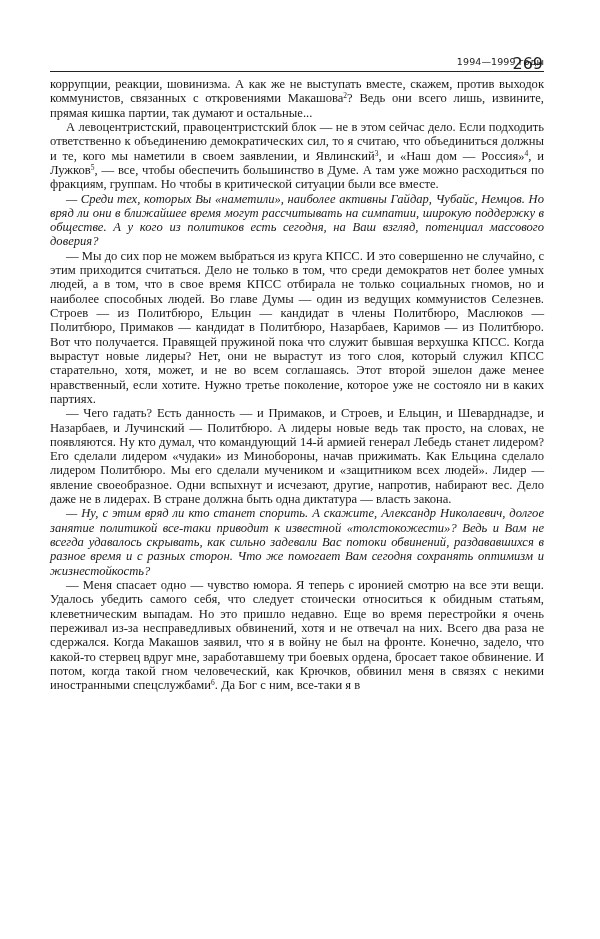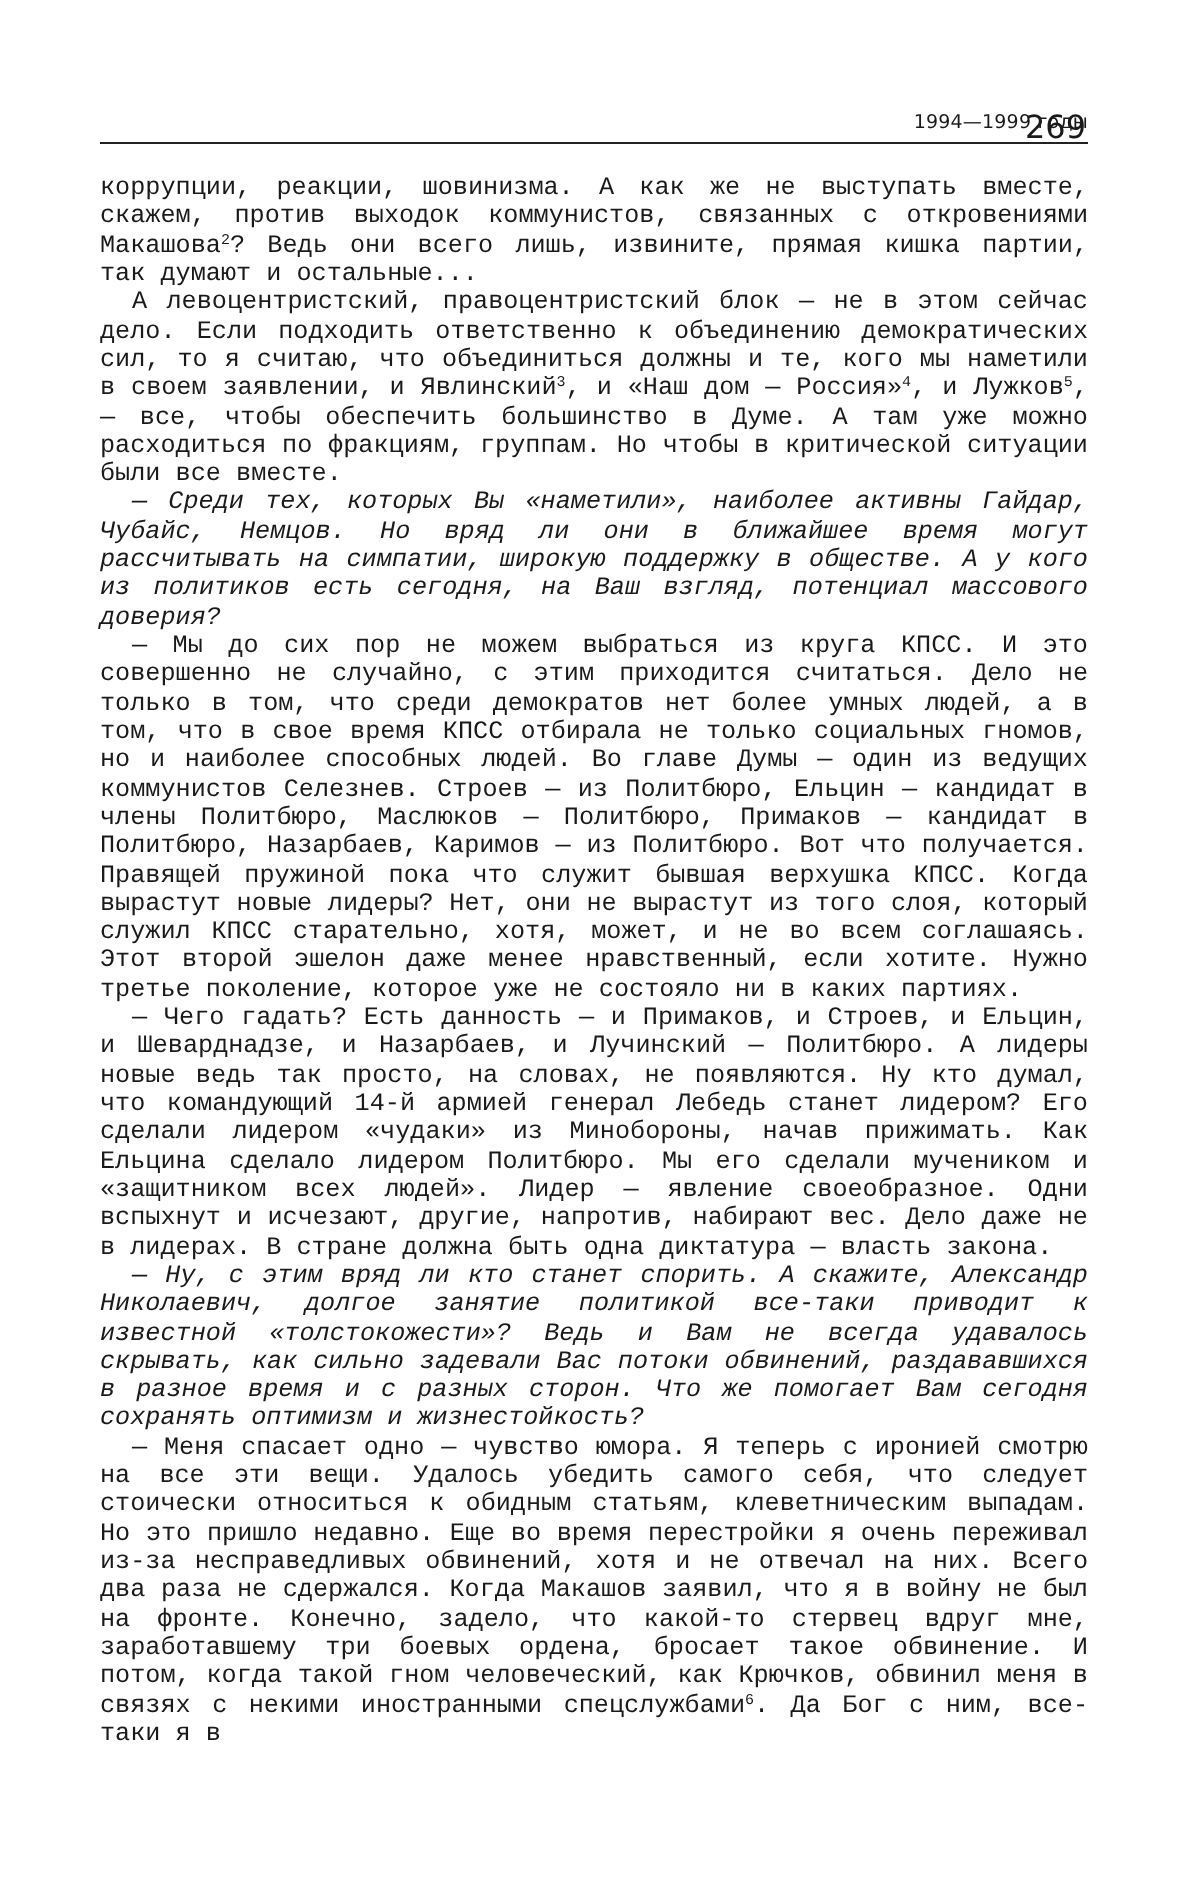--- a/index.html
+++ b/index.html
@@ -1,21 +1,21 @@
 <!DOCTYPE html>
 <html><head>
 <meta charset="utf-8">
 <style>
   html, body { margin: 0; padding: 0; background: #ffffff; }
   body { width: 600px; height: 939px; position: relative; overflow: hidden; }
   .page { position: absolute; left: 50px; top: 54px; width: 494px; color: #1a1a1a; }
   .running-head { position: relative; height: 17px; border-bottom: 1.3px solid #222; font-family: "DejaVu Sans", sans-serif; }
   .running-title { position: absolute; left: 0; right: 0; text-align: right; top: 2px; font-size: 9.5px; letter-spacing: 0.1px; }
   .page-number { position: absolute; right: 1px; top: 0px; font-size: 16px; }
-  .body-text { margin-top: 15px; font-family: Liberation Mono, monospace; font-size: 12.6px; line-height: 14.32px; text-align: justify; }
+  .body-text { margin-top: 5px; font-family: Liberation Serif, serif; font-size: 12.6px; line-height: 14.32px; text-align: justify; }
   .para { margin: 0; text-indent: 0; }
   .para.indent { text-indent: 16px; }
   .para.q { font-style: italic; }
   sup { font-size: 7.5px; line-height: 0; vertical-align: 4px; }
 </style>
 </head>
 <body>
 
 <div class="page">
   <div class="running-head">

